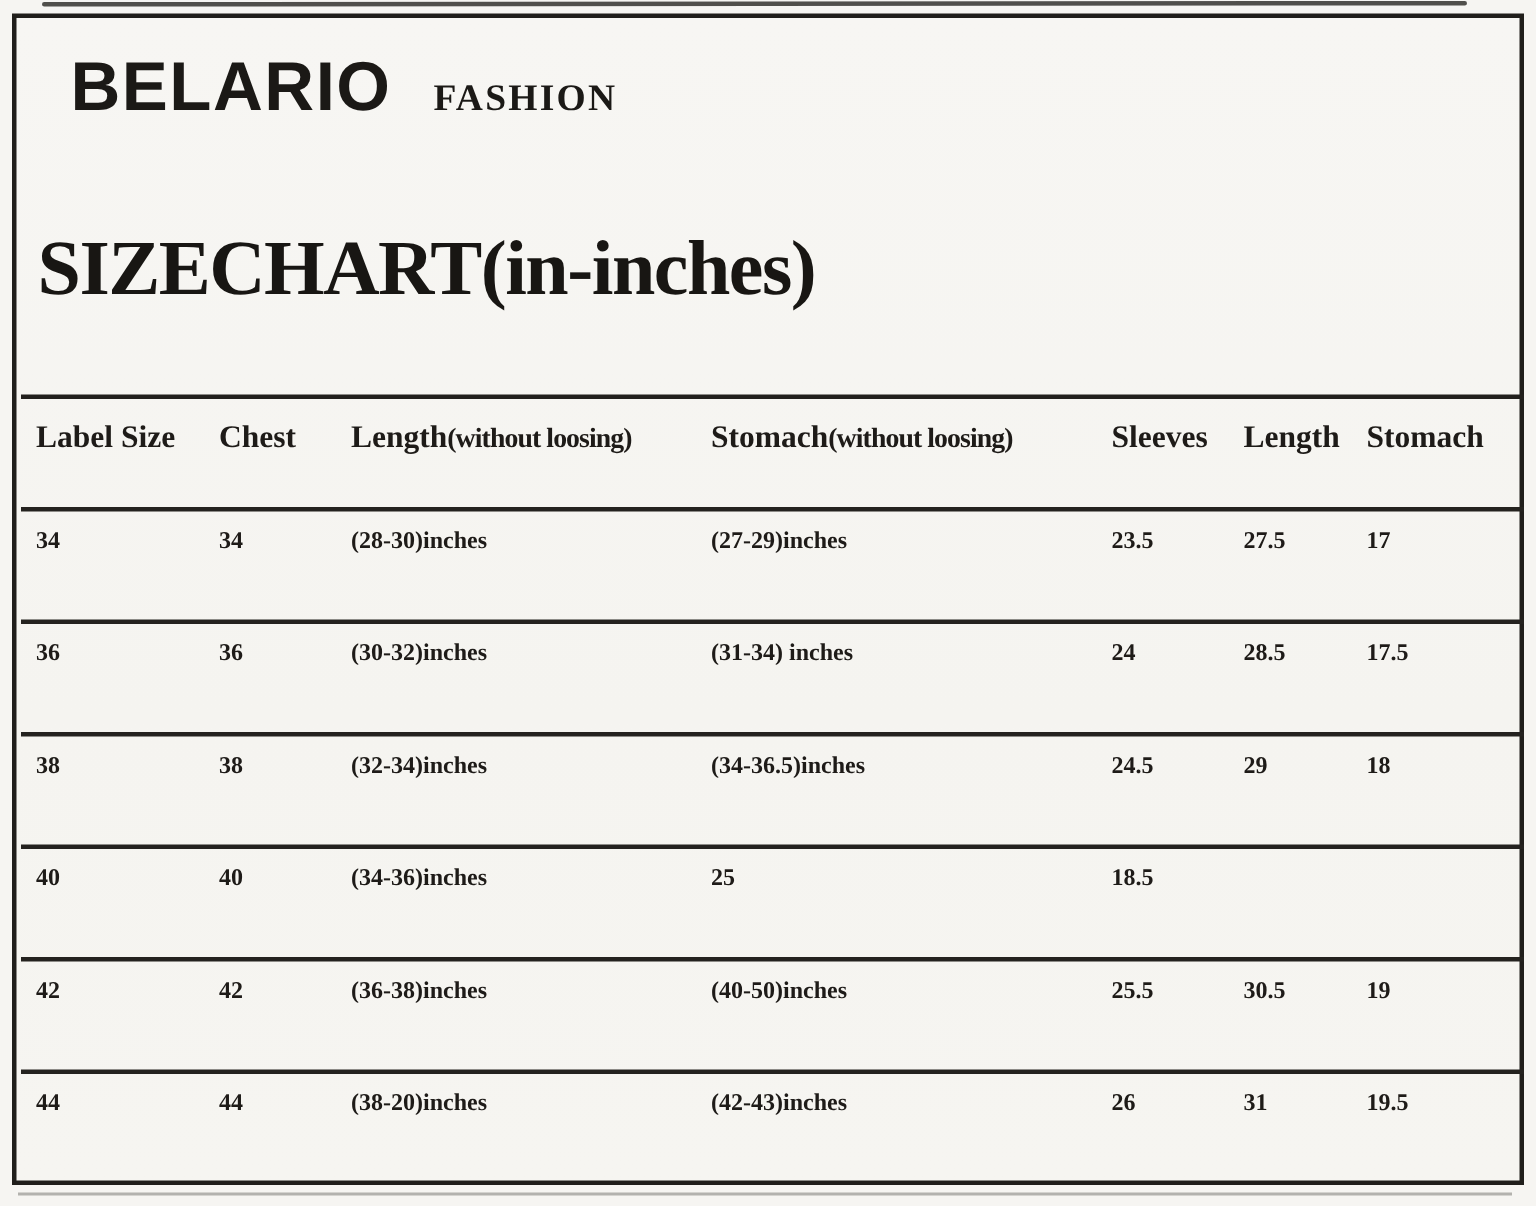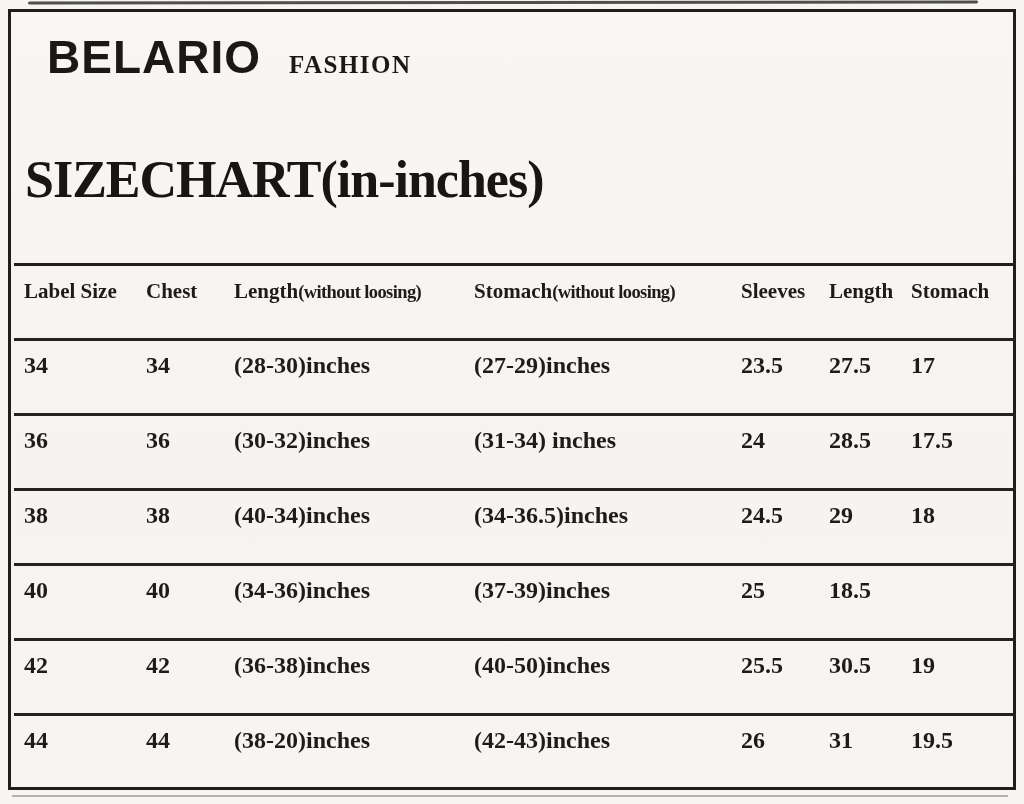--- a/index.html
+++ b/index.html
@@ -62,21 +62,21 @@
   .t-row{
     display:grid;
     grid-template-columns:122px 88px 240px 267px 88px 82px auto;
     box-sizing:border-box;
     height:75px;
     border-bottom:3px solid #24221f;
   }
   .t-row.last{height:70px;border-bottom:none;}
   .t-cell{
     padding:11px 0 0 10px;
-    font-weight:700;font-size:24px;
+    font-weight:700;font-size:16px;
     color:#1e1b18;
     white-space:nowrap;
     overflow:hidden;
   }
   .t-row.header .t-cell{padding-top:13px;font-size:21px;}
   .hdr-qualifier{
     font-family:Liberation Serif, serif;
     font-size:18.5px;letter-spacing:-.6px;font-weight:700;
   }
 </style>
@@ -123,32 +123,31 @@
         <div class="t-cell">(30-32)inches</div>
         <div class="t-cell">(31-34) inches</div>
         <div class="t-cell">24</div>
         <div class="t-cell">28.5</div>
         <div class="t-cell">17.5</div>
       </div>
 
       <div class="t-row">
         <div class="t-cell">38</div>
         <div class="t-cell">38</div>
-        <div class="t-cell">(40-34)inches</div>
+        <div class="t-cell">(32-34)inches</div>
         <div class="t-cell">(34-36.5)inches</div>
         <div class="t-cell">24.5</div>
         <div class="t-cell">29</div>
         <div class="t-cell">18</div>
       </div>
 
       <div class="t-row">
         <div class="t-cell">40</div>
         <div class="t-cell">40</div>
         <div class="t-cell">(34-36)inches</div>
-        <div class="t-cell">(37-39)inches</div>
         <div class="t-cell">25</div>
         <div class="t-cell">18.5</div>
       </div>
 
       <div class="t-row">
         <div class="t-cell">42</div>
         <div class="t-cell">42</div>
         <div class="t-cell">(36-38)inches</div>
         <div class="t-cell">(40-50)inches</div>
         <div class="t-cell">25.5</div>

